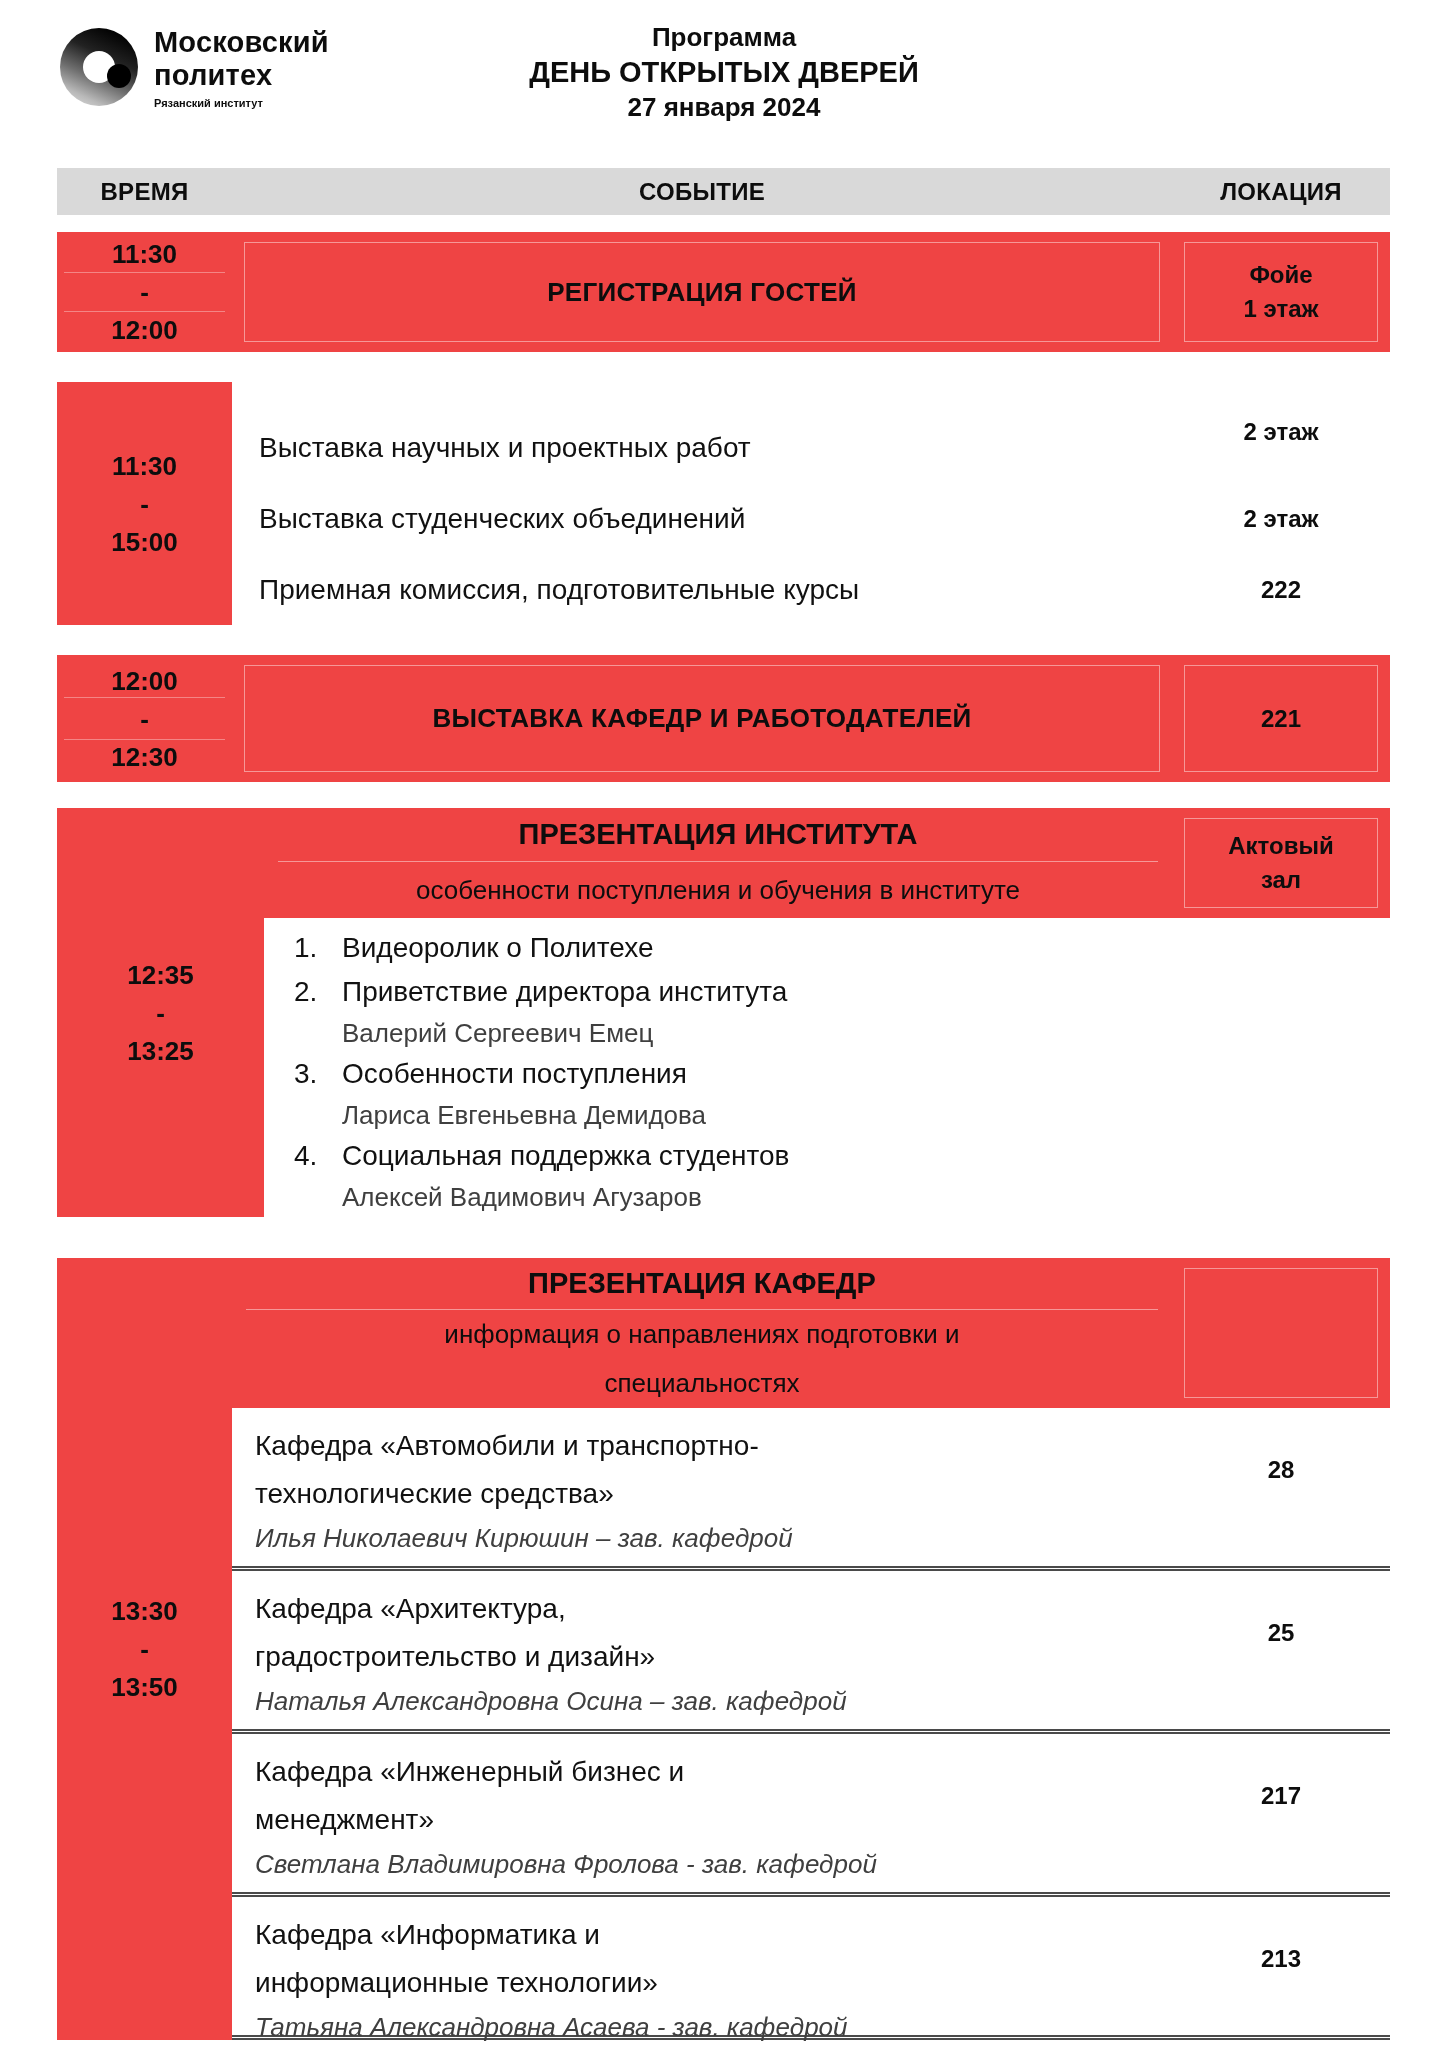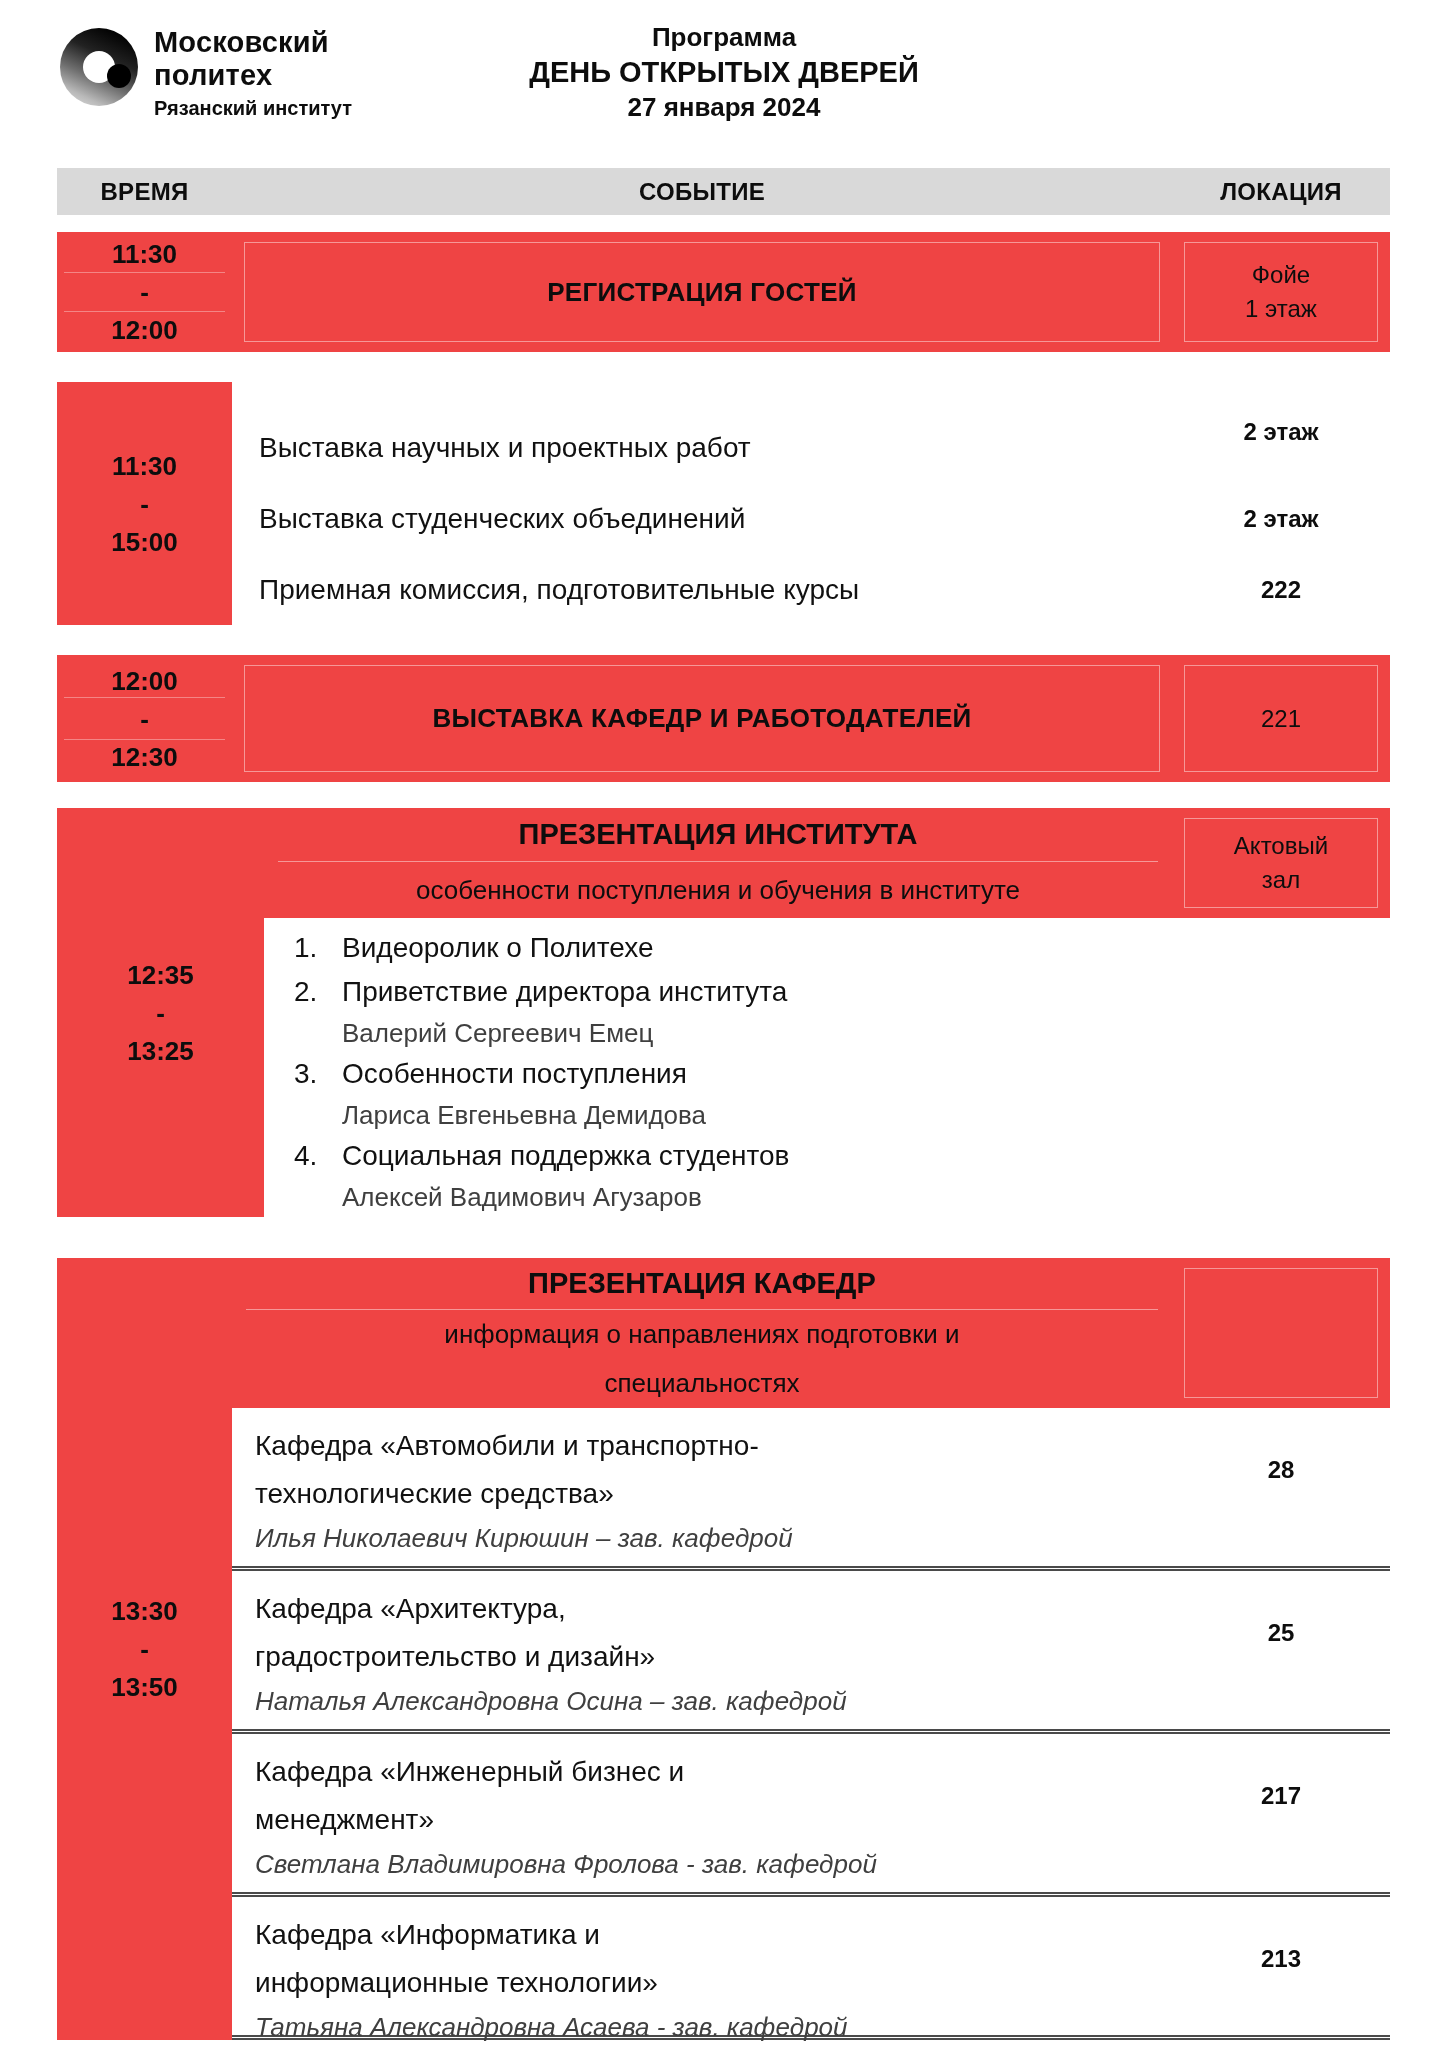--- a/index.html
+++ b/index.html
@@ -10,21 +10,21 @@
   
   .doc-header { position:relative; height:168px; }
   .brand { position:absolute; left:60px; top:22px; display:flex; align-items:flex-start; }
   .logo { position:relative; width:78px; height:78px; margin-top:6px; }
   .ring { width:78px; height:78px; border-radius:50%;
           background:linear-gradient(205deg,#050505 15%,#222 38%,#6e6e6e 62%,#b9b9b9 82%,#dedede 97%); }
   .ring::after { content:""; position:absolute; inset:23px; background:#fff; border-radius:50%; }
   .logo-dot { position:absolute; width:24px; height:24px; border-radius:50%; background:#000; top:36px; right:7px; }
   .brand-text { margin-left:16px; padding-top:4px; }
   .brand-line { font-size:29px; font-weight:700; line-height:33px; letter-spacing:.2px; }
-  .brand-sub { font-size:20px; font-weight:700; margin-top:5px; }
+  .brand-sub { font-size:11px; font-weight:700; margin-top:5px; }
   .title-block { position:absolute; left:0; right:0; top:20px; text-align:center; }
   .title-l1 { font-size:26px; font-weight:700; line-height:34px; }
   .title-l2 { font-size:29px; font-weight:700; line-height:36px; }
   .title-l3 { font-size:26px; font-weight:700; line-height:34px; }
 
   
   .content { margin:0 58px 0 57px; }      
   .row3 { display:grid; grid-template-columns:175px 1fr 218px; height:100%; }
 
   .col-header { height:47px; background:#d9d9d9; display:grid; grid-template-columns:175px 1fr 218px; align-items:center; }
@@ -41,21 +41,21 @@
   .time-cell { position:relative; }
   .time-cell.lines::before, .time-cell.lines::after { content:""; position:absolute; left:4%; right:4%; height:1px; background:rgba(255,255,255,.35); }
   .time-cell.lines::before { top:33%; } .time-cell.lines::after { top:66%; }
 
   
   .sec1 { margin-top:17px; height:120px; }
   .sec3 { margin-top:30px; height:127px; }
   .banner-ev { display:flex; align-items:center; justify-content:center; text-align:center; }
   .banner-title { font-size:26px; font-weight:700; letter-spacing:.3px; }
   .banner-loc { display:flex; flex-direction:column; align-items:center; justify-content:center; }
-  .loc-line { font-size:24px; font-weight:400; line-height:34px; text-align:right; }
+  .loc-line { font-size:24px; font-weight:700; line-height:34px; text-align:right; }
 
   
   .sec2 { margin-top:30px; height:243px; display:flex; }
   .sec2 .tcol { width:175px; }
   .sec2 .items { flex:1; display:flex; flex-direction:column; padding-top:30px; }
   .ev-row { flex:1; display:grid; grid-template-columns:1fr 218px; align-items:center; }
   .ev-text { font-size:28px; padding-left:27px; color:#111; }
   .loc-num { font-size:24px; font-weight:700; text-align:center; }
   .loc-high { transform:translateY(-16px); }
 

